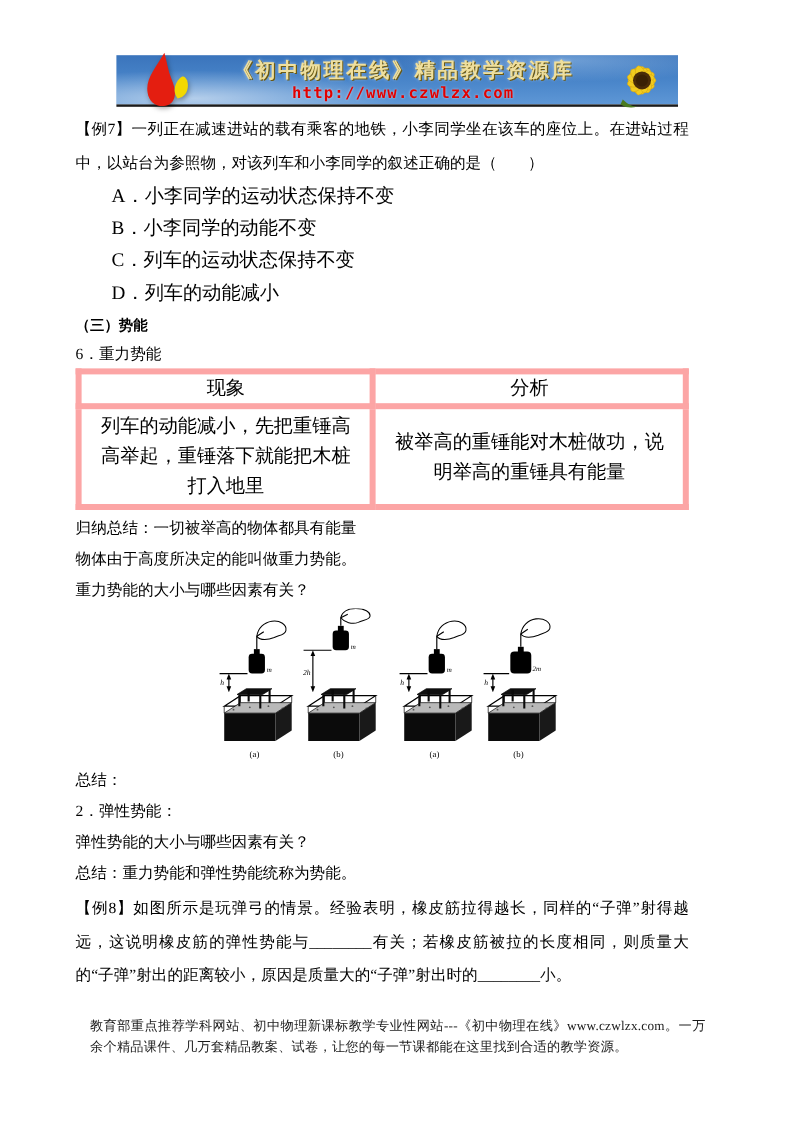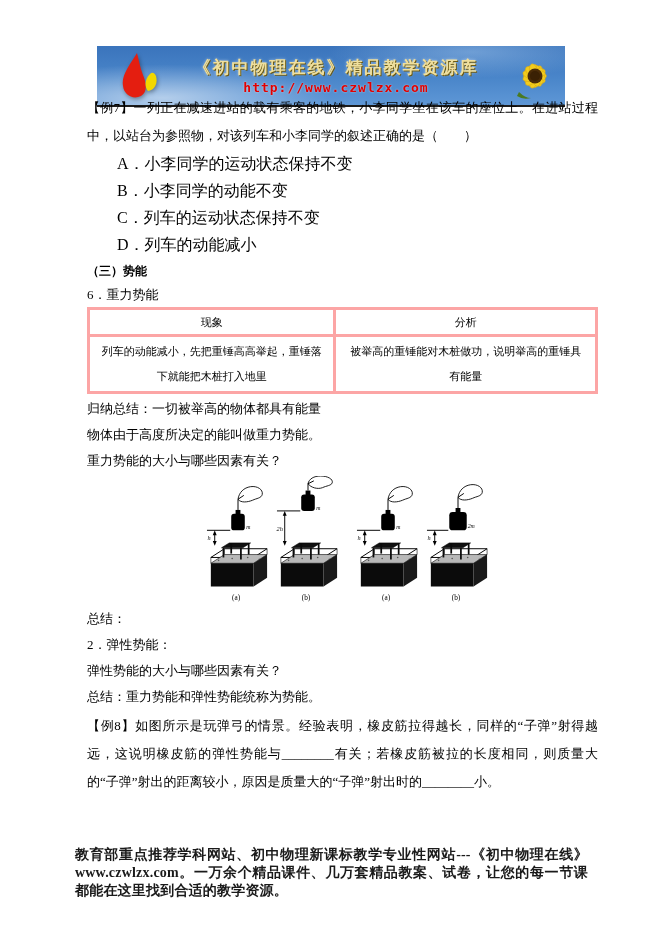--- a/index.html
+++ b/index.html
@@ -6,21 +6,21 @@
   html,body { background:#ffffff; }
   body {
     width:661px; height:936px; position:relative; overflow:hidden;
     font-family:"Liberation Serif","DejaVu Serif",serif;
     color:#000;
   }
   .page { position:absolute; inset:0; background:#fff; }
 
   
   .banner {
-    position:absolute; left:97px; top:46px; width:468px; height:61px;
+    position:absolute; left:97px; top:46px; width:468px; height:43px;
     display:flex; align-items:center;
     background:
       radial-gradient(60% 95% at 14% 88%, rgba(255,255,255,.55), rgba(255,255,255,0) 60%),
       radial-gradient(55% 80% at 80% 10%, rgba(170,205,240,.45), rgba(255,255,255,0) 55%),
       linear-gradient(180deg,#3a74bc 0%,#4a86ca 55%,#5e97d6 100%);
     border-bottom:2px solid #1c1c1c;
   }
   .banner-logo { width:50px; height:50px; margin-left:16px; flex:0 0 auto;
     filter:drop-shadow(1px 2px 2px rgba(0,0,0,.35)); }
   .banner-text { flex:1; display:flex; flex-direction:column; align-items:center; justify-content:center; }
@@ -30,31 +30,31 @@
     white-space:nowrap;
   }
   .banner-url {
     font-family:"DejaVu Sans Mono","Liberation Mono",monospace;
     font-size:13px; font-weight:bold; color:#e10000; letter-spacing:1px;
     text-shadow:0 0 2px rgba(255,255,255,.6); margin-top:1px;
   }
   .banner-sunflower { width:52px; height:50px; margin-right:4px; flex:0 0 auto; }
 
   
-  .content { position:absolute; left:87px; top:94px; width:511px; }
+  .content { position:absolute; left:63px; top:94px; width:511px; }
   .para { font-size:13px; line-height:28px; text-align:justify; }
   .option { font-size:16px; line-height:27px; padding-left:30px; }
   .heading { font-size:12px; font-weight:bold; line-height:27px; }
   .subline { font-size:13px; line-height:20px; }
   .line26 { font-size:13px; line-height:26px; }
 
   table.pe-table { width:100%; border-collapse:collapse; table-layout:fixed; margin:2px 0 2px 0; }
   .pe-table th, .pe-table td {
-    border:3px solid #fca5a5; text-align:center; vertical-align:middle;
-    font-size:11px; font-weight:normal; line-height:25px; padding:2px 10px;
+    border:5px solid #fca5a5; text-align:center; vertical-align:middle;
+    font-size:16px; font-weight:normal; line-height:25px; padding:2px 10px;
   }
   .pe-table col.c1 { width:48.5%; }
   .pe-table th { line-height:22px; padding:1px 4px; }
 
   
   .figure-row { display:flex; align-items:flex-end; margin:2px 0 2px 118px; }
   .fig-panel { width:66px; height:128px; display:block; }
   .fig-panel + .fig-panel { margin-left:4px; }
   .fig-panel.pair-start { margin-left:14px; }
   .fig-panel .ln { stroke:#000; stroke-width:1; fill:none; }
@@ -62,21 +62,21 @@
   .fig-panel .hand { fill:#fff; stroke:#000; stroke-width:.9; }
   .fig-panel .leg { stroke:#0a0a0a; stroke-width:1.8; }
   .fig-panel text { fill:#000; }
   .fig-panel .wlabel { font:italic 6px "Liberation Serif",serif; }
   .fig-panel .hlabel { font:italic 6.5px "Liberation Serif",serif; }
   .fig-panel .caption { font:7.5px "Liberation Serif",serif; text-anchor:middle; }
 
   
   .footer {
     position:absolute; left:75px; top:846px; width:513px;
-    font-size:14px; font-weight:bold; color:#1a1a1a;
+    font-size:11px; font-weight:normal; color:#1a1a1a;
     line-height:18px; text-align:justify; letter-spacing:.2px;
   }
 </style>
 </head>
 <body>
 
 <div class="page">
 
   <div class="banner">
     <svg class="banner-logo" viewBox="0 0 50 50">

